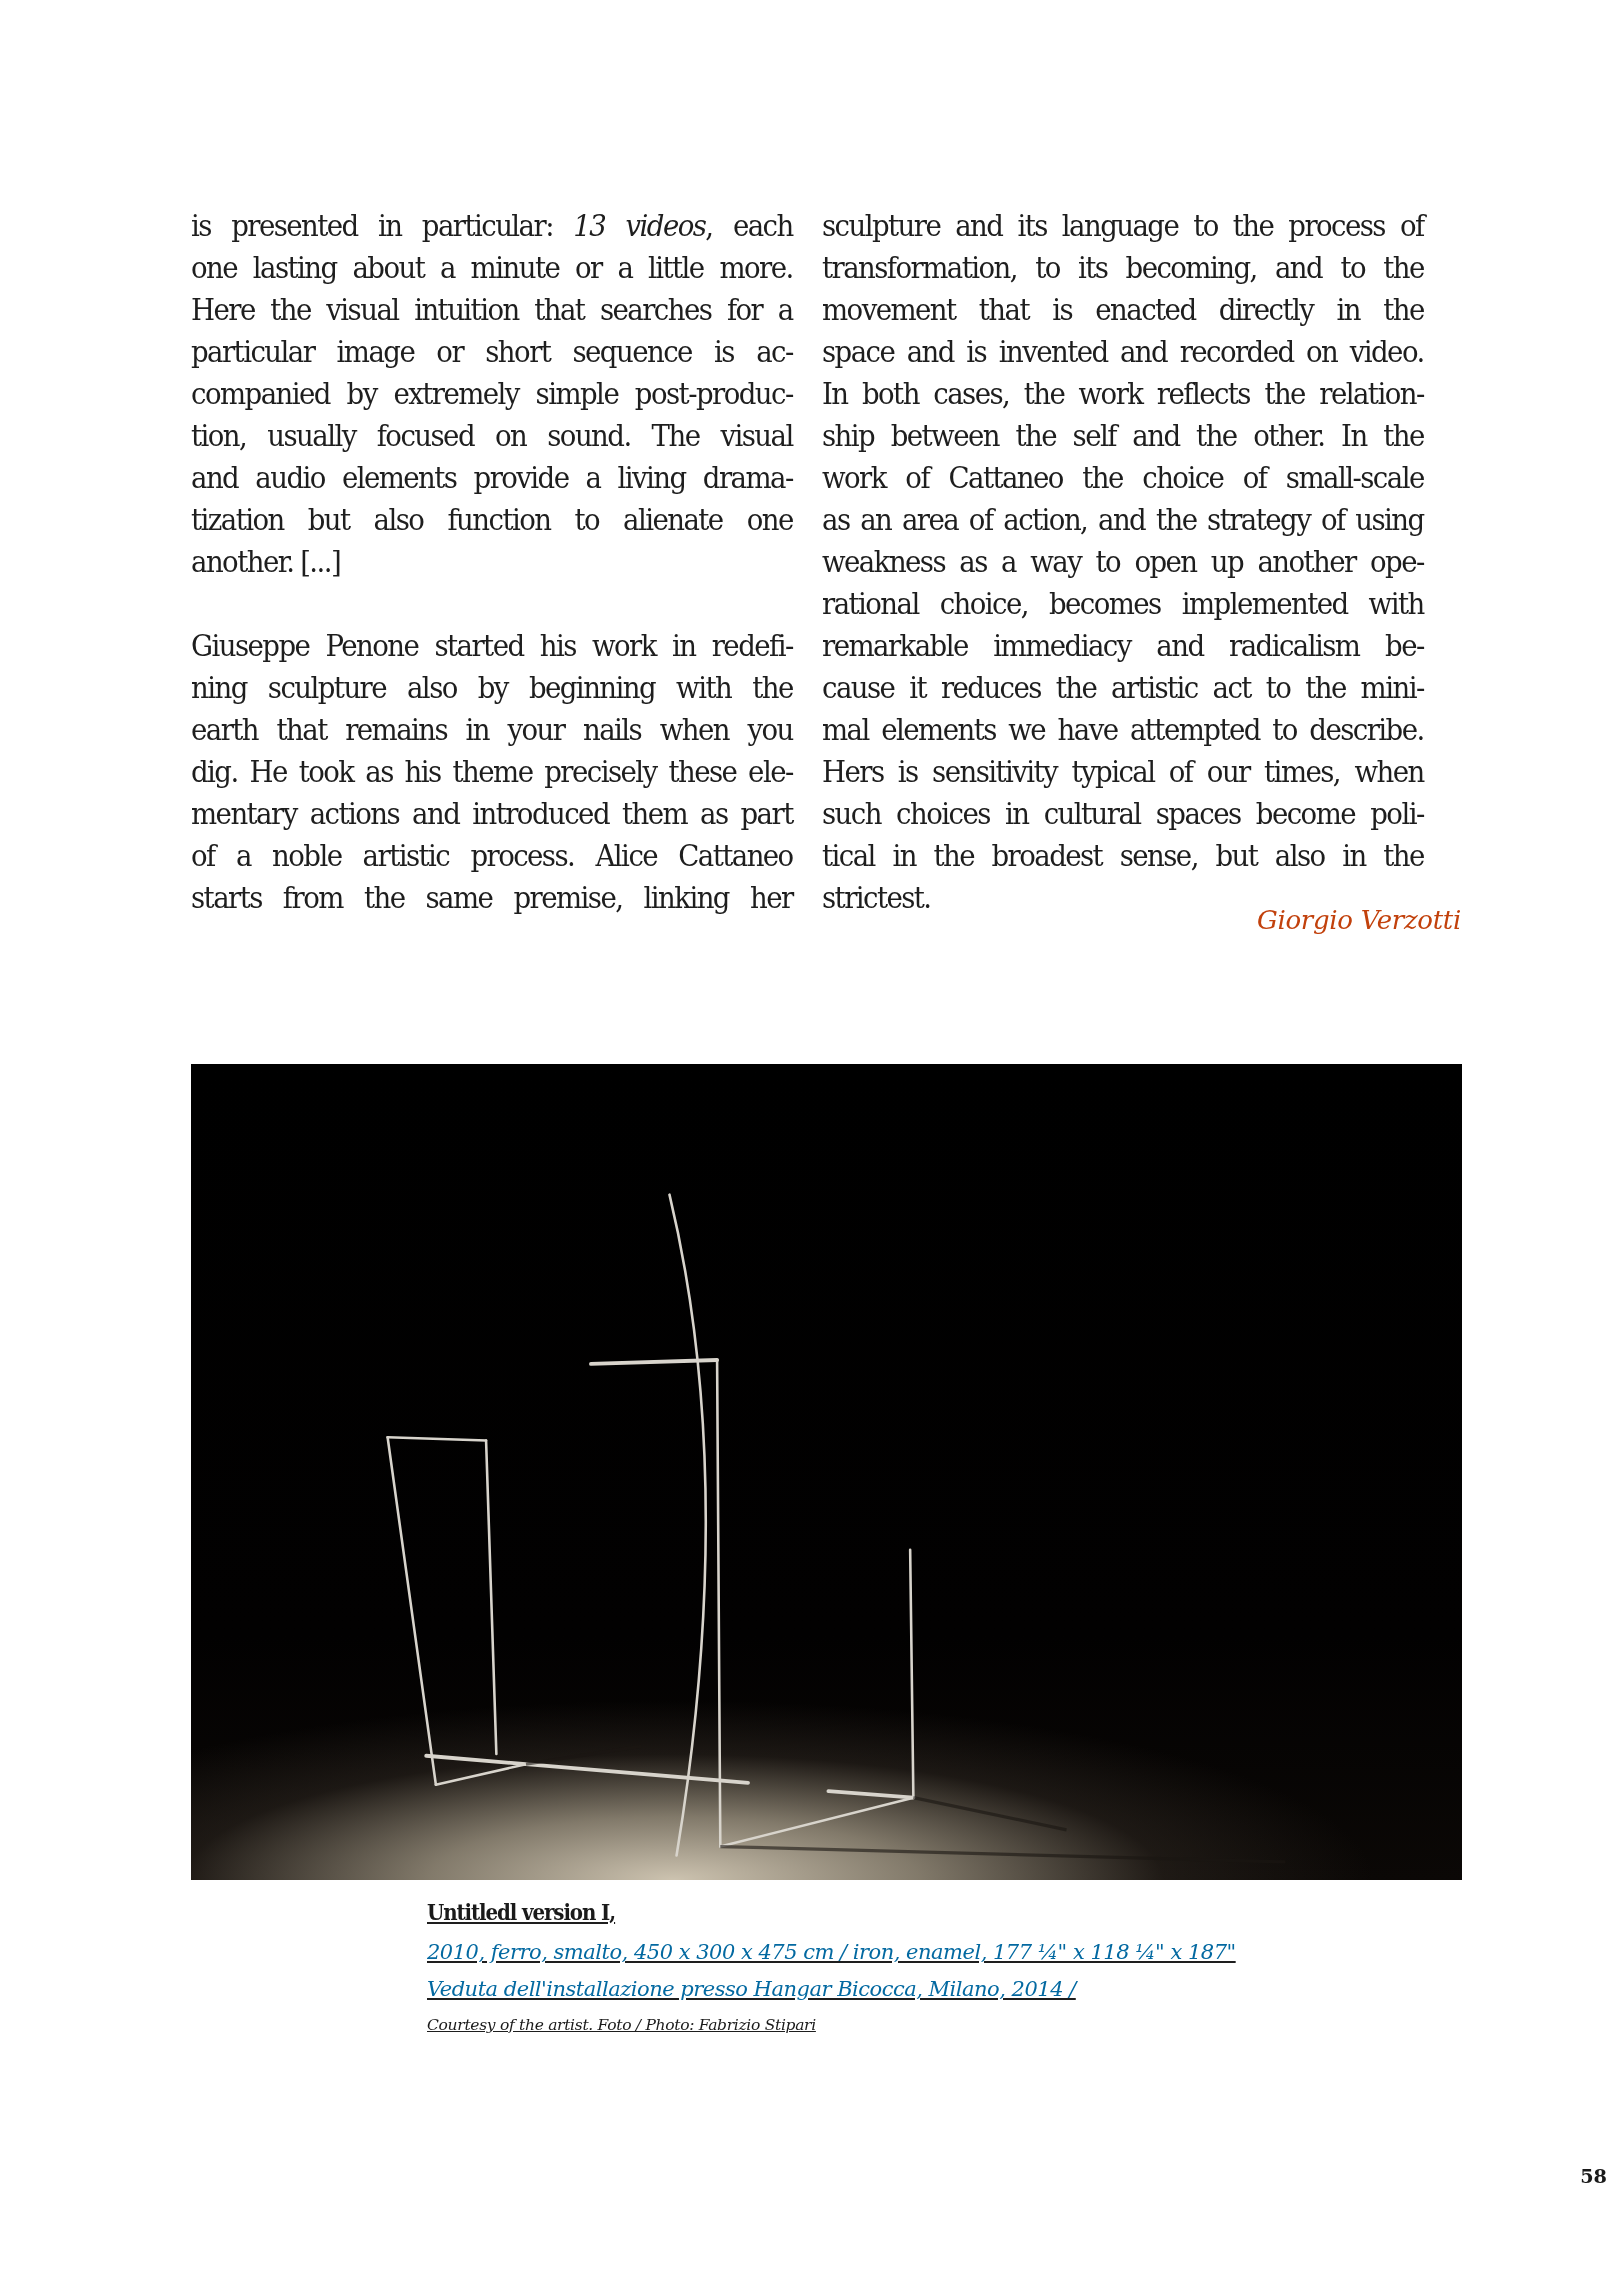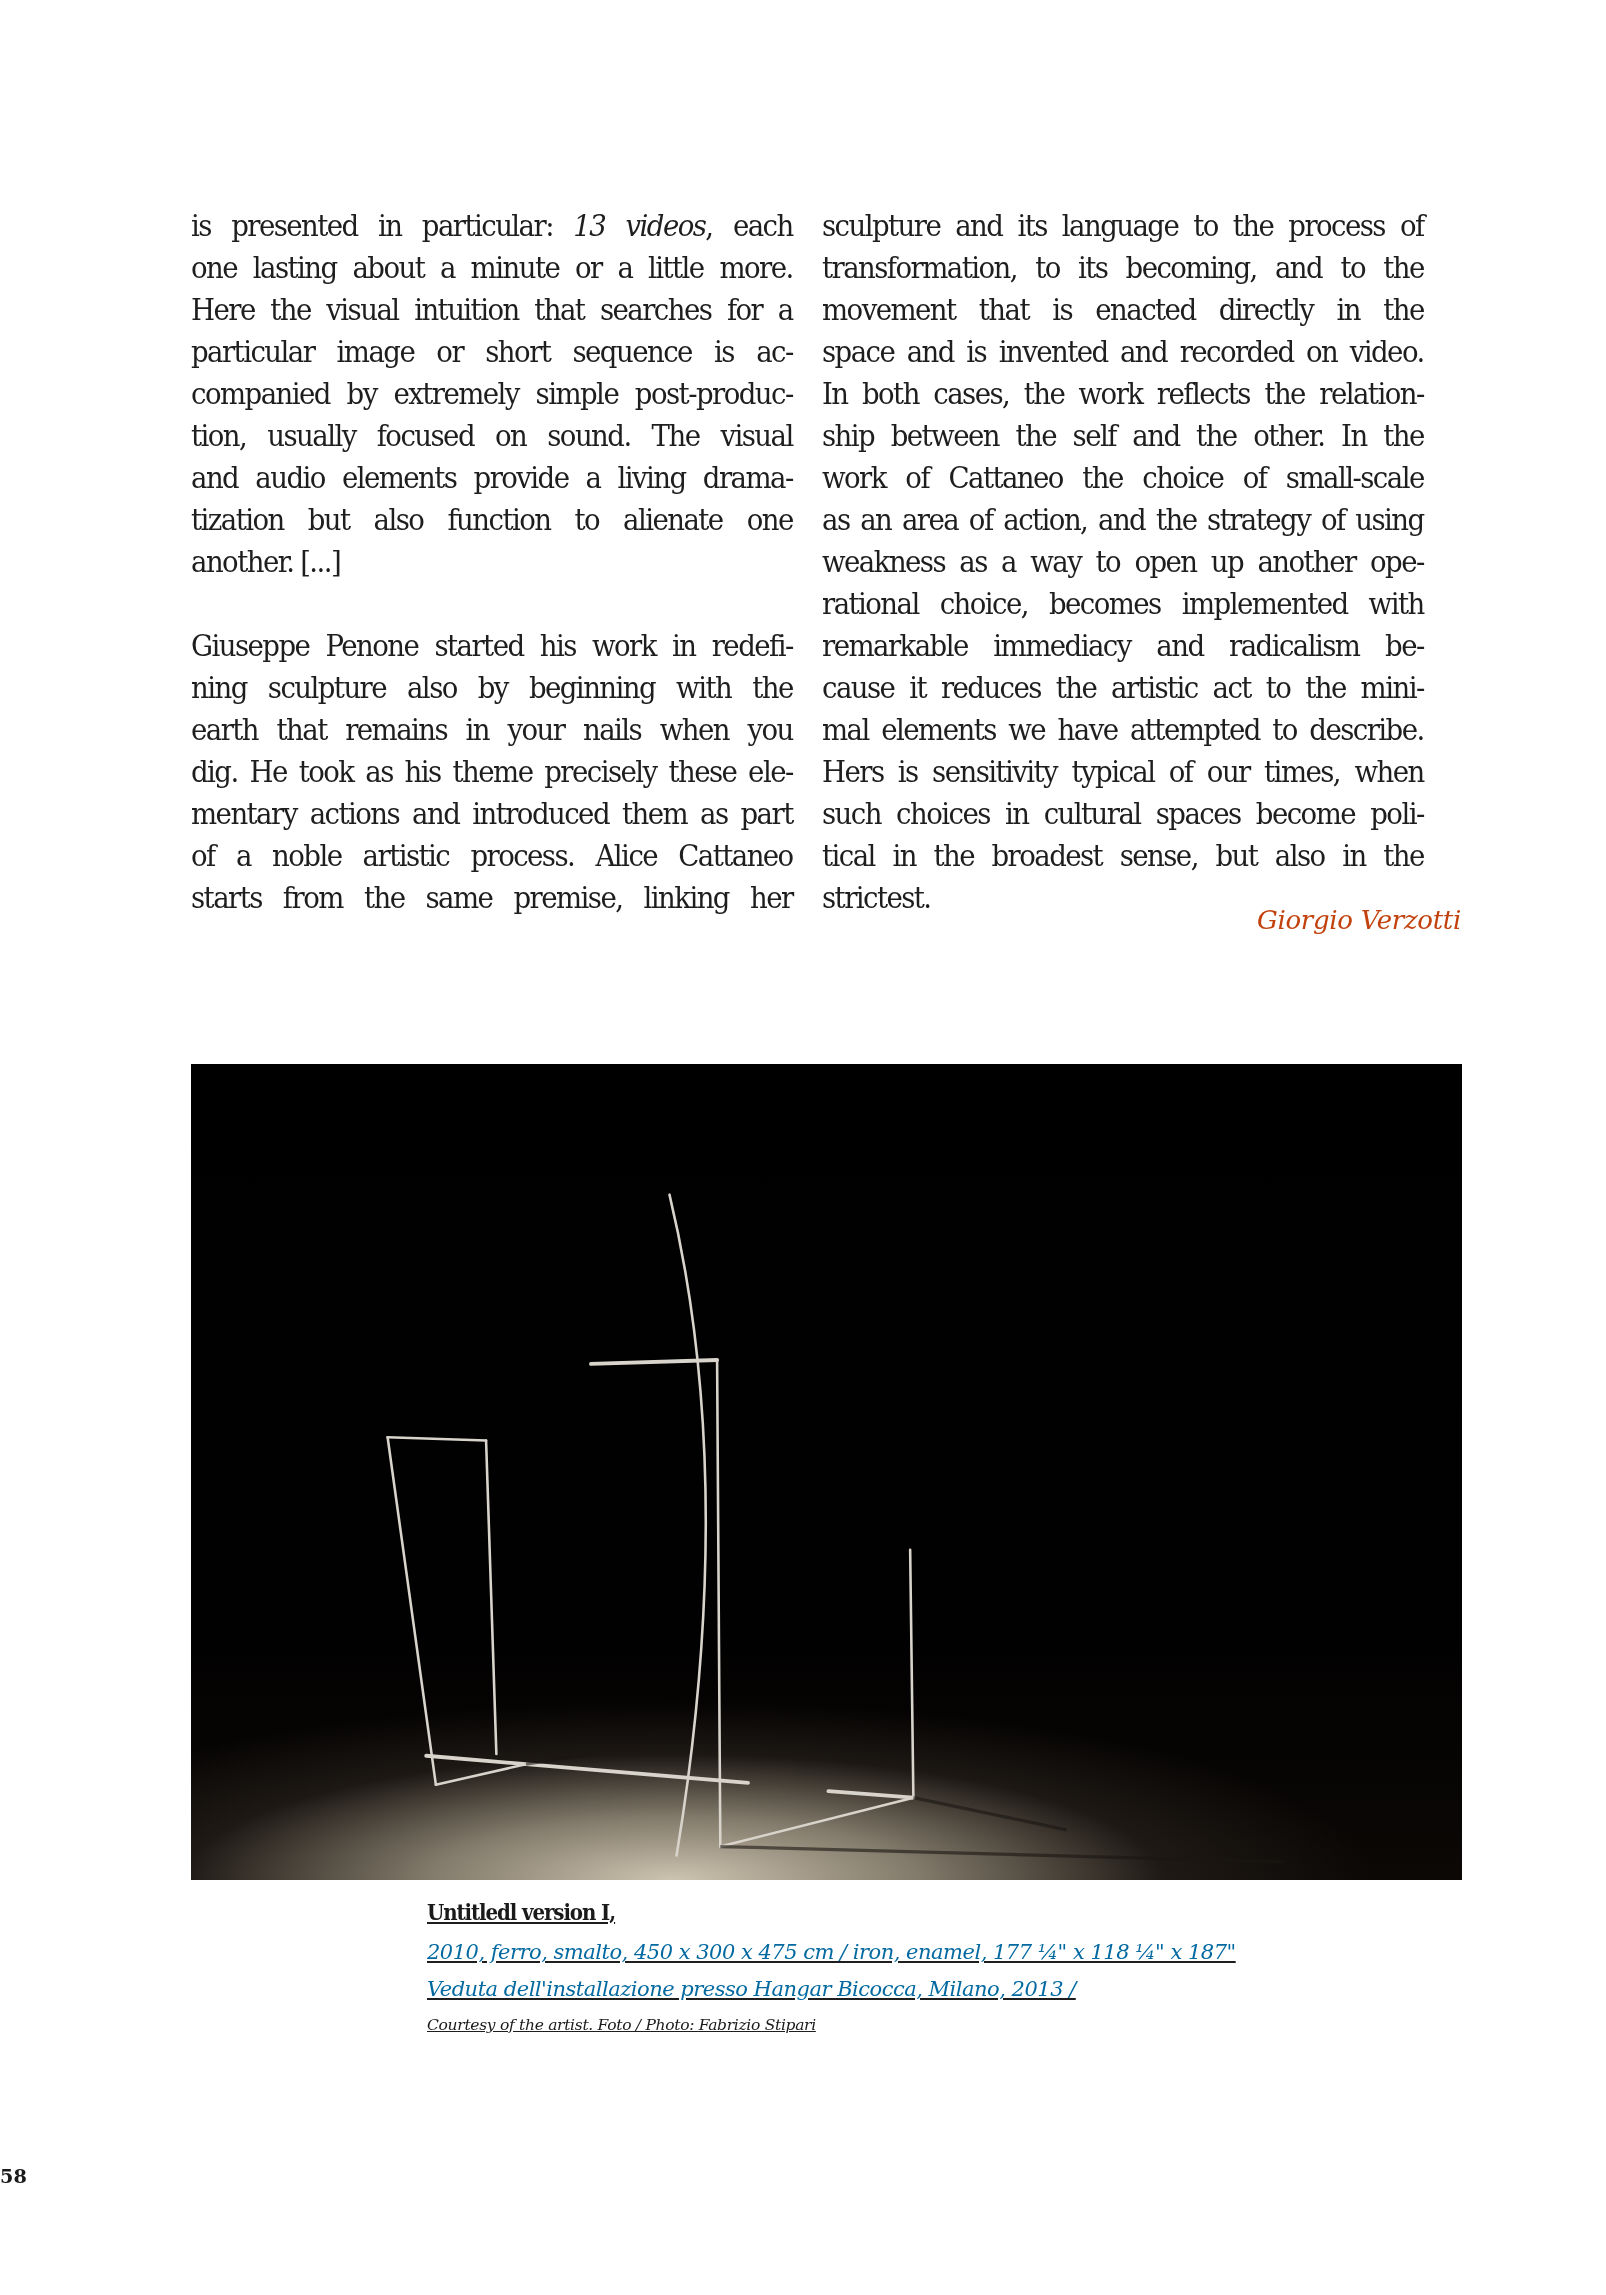--- a/index.html
+++ b/index.html
@@ -29,21 +29,21 @@
     overflow: hidden;
   }
   .photo svg { position: absolute; left: 0; top: 0; }
   .caption {
     position: absolute; left: 427px; top: 1899px; width: 966px; text-decoration: underline;
   }
   .cap-title { font-family: "DejaVu Serif", serif; font-weight: bold; font-size: 22px; letter-spacing: -1.2px; color: #1a1a1a; margin: 0 0 9px 0; transform: scaleX(0.9); transform-origin: left; }
   .cap-line { font-family: "DejaVu Serif", serif; font-style: italic; font-size: 21px; line-height: 37px; color: #0369a1; letter-spacing: -0.5px; white-space: nowrap; }
   .cap-credit { font-family: "DejaVu Serif", serif; font-style: italic; font-size: 15.5px; color: #1a1a1a; margin-top: 8px; letter-spacing: -0.3px; }
   .page-number {
-    position: absolute; left: 0; width: 1607px; top: 2165px; text-align: left;
+    position: absolute; left: 0; width: 1607px; top: 2165px; text-align: right;
     font-family: "DejaVu Serif", serif; font-weight: bold; font-size: 19.3px; color: #1a1a1a;
   }
 </style>
 </head>
 <body>
 
 <div id="col-left" class="col">
   <p>
     <span class="line"><span>is presented in particular: </span><i>13 videos</i><span>, each</span></span>
     <span class="line">one lasting about a minute or a little more.</span>
@@ -116,18 +116,18 @@
       <line x1="1122" y1="1140" x2="1360" y2="1190"></line>
       <line x1="822" y1="1216" x2="1700" y2="1240"></line>
       <line x1="520" y1="1088" x2="700" y2="1060"></line>
     </g>
   </svg>
 </div>
 
 <div class="caption">
   <div class="cap-title">Untitledl version I,</div>
   <div class="cap-line">2010, ferro, smalto, 450 x 300 x 475 cm / iron, enamel, 177 ¼" x 118 ¼" x 187"</div>
-  <div class="cap-line">Veduta dell'installazione presso Hangar Bicocca, Milano, 2013 /</div>
+  <div class="cap-line">Veduta dell'installazione presso Hangar Bicocca, Milano, 2014 /</div>
   <div class="cap-credit">Courtesy of the artist. Foto / Photo: Fabrizio Stipari</div>
 </div>
 
 <div class="page-number">58</div>
 
 
 </body></html>

